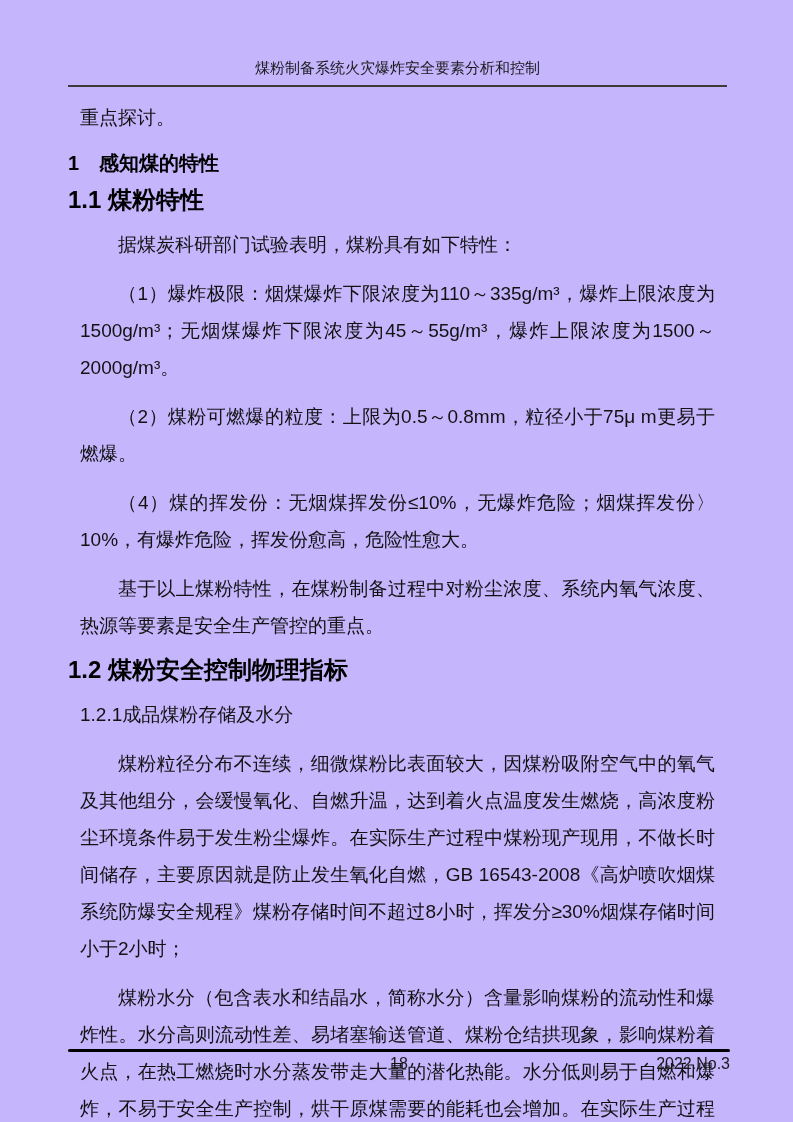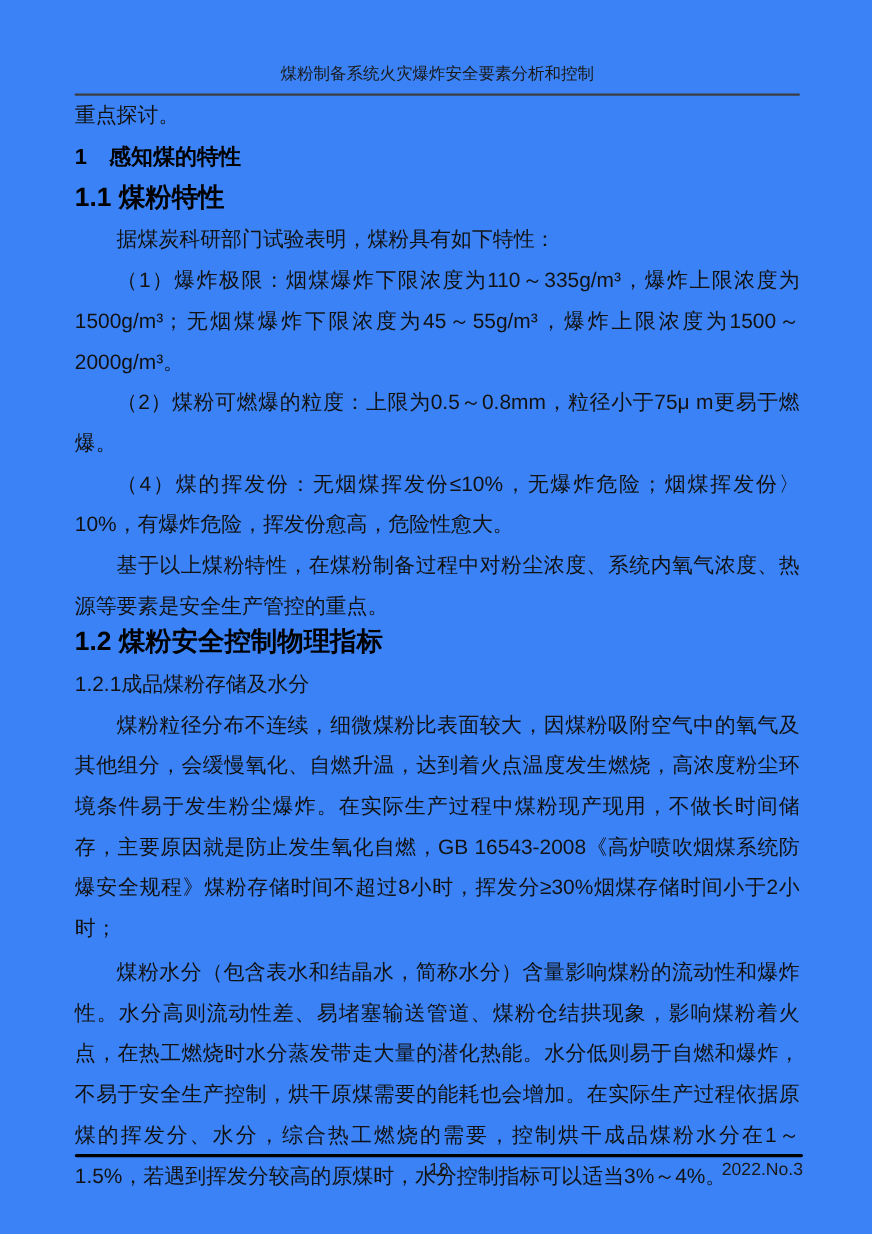--- a/index.html
+++ b/index.html
@@ -1,21 +1,21 @@
 <!DOCTYPE html>
 <html><head>
 <meta charset="utf-8">
 <style>
   html, body { margin: 0; padding: 0; background: #888; }
   .page {
     position: relative;
     width: 793px;
     height: 1122px;
     margin: 0 auto;
-    background: #3b82f6;
+    background: #c4b5fd;
     font-family: "Liberation Sans", "DejaVu Sans", sans-serif;
     color: #111111;
     overflow: hidden;
   }
   .content {
     position: absolute;
     left: 68px;
     width: 659px;
     top: 0;
   }
@@ -25,21 +25,21 @@
     font-size: 15px;
     line-height: 20px;
     color: #1a1a1a;
   }
   .header-rule {
     border: none;
     border-bottom: 2px solid #3c3c3c;
     margin: 7px 0 0 0;
     height: 0;
   }
-  p { margin: 0; }
+  p { margin: 12px; }
   .p-body, .p-noindent, .h3-plain {
     font-size: 19px;
     line-height: 37px;
     text-align: justify;
     text-justify: inter-character;
     color: #121212;
   }
   .p-body { text-indent: 2em; }
   .p-noindent { text-indent: 0; }
   .h1 {

